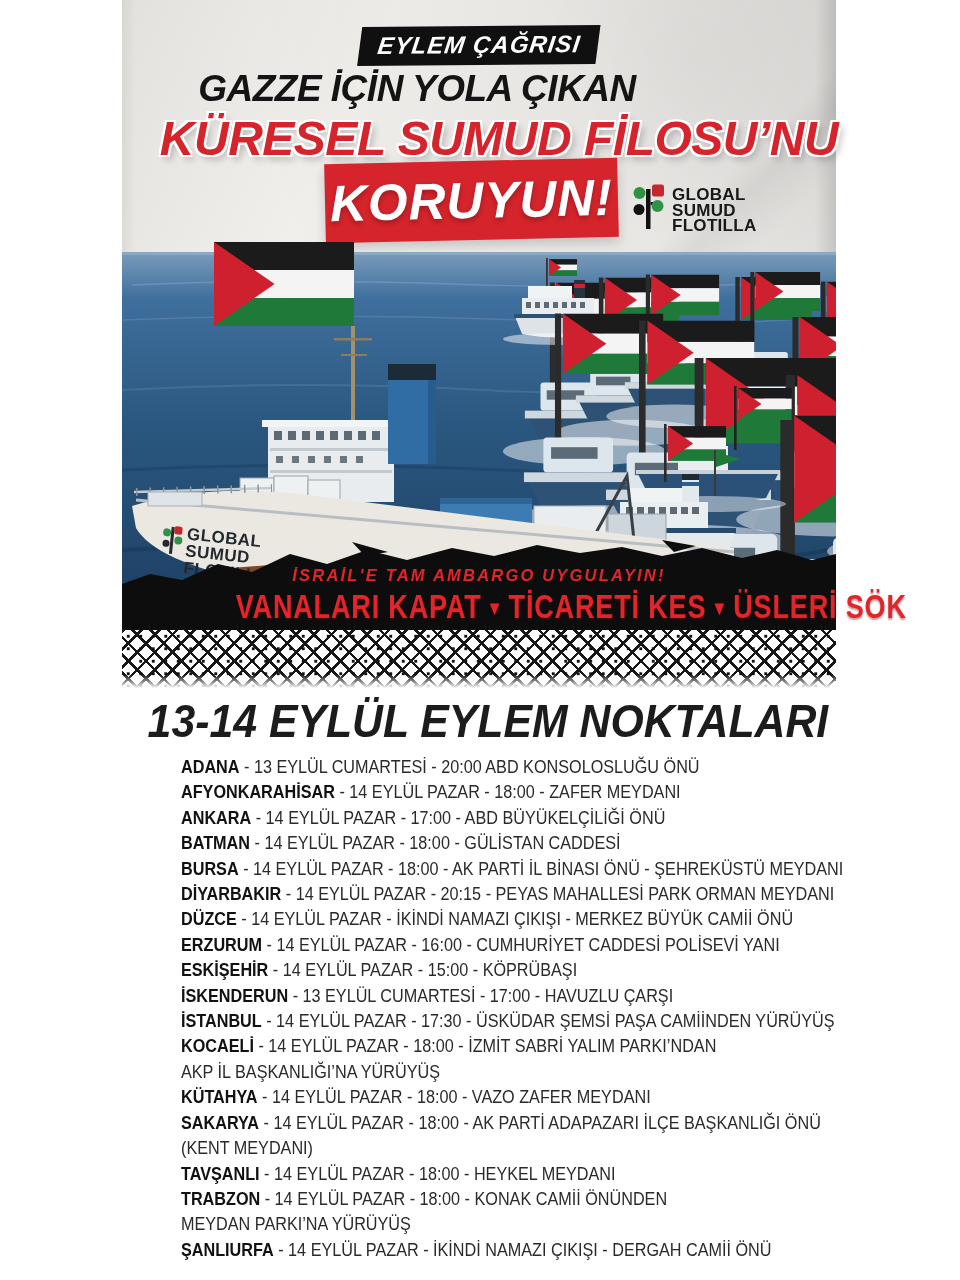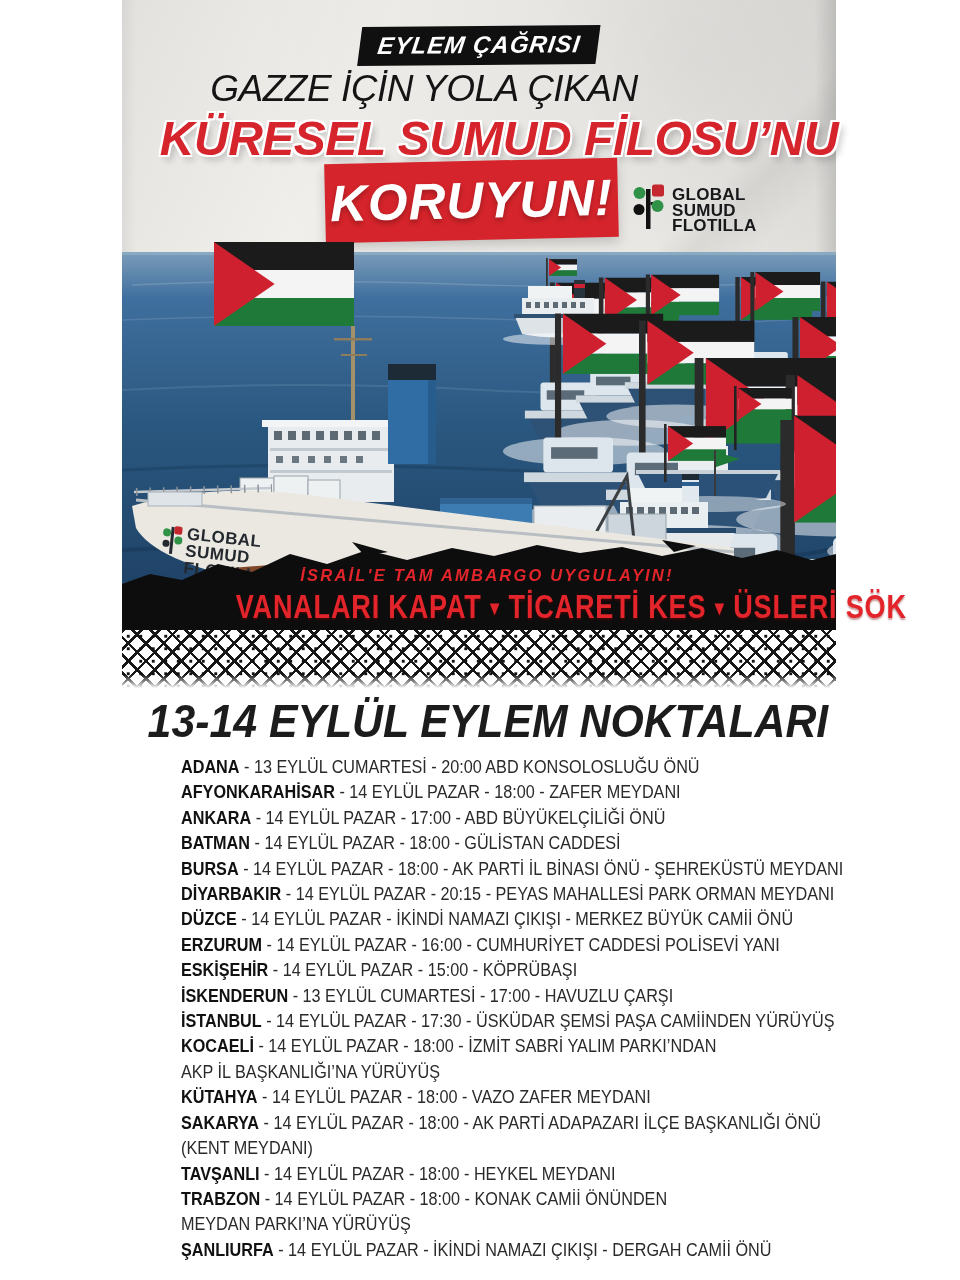--- a/index.html
+++ b/index.html
@@ -12,37 +12,37 @@
       linear-gradient(to right, rgba(0,0,0,0.05) 0%, transparent 2%),
       linear-gradient(to right, transparent 97%, rgba(0,0,0,0.12) 100%),
       linear-gradient(115deg, rgba(0,0,0,0.06) 0%, transparent 28%),
       linear-gradient(245deg, rgba(0,0,0,0.07) 0%, transparent 30%),
       linear-gradient(135deg, transparent 58%, rgba(0,0,0,0.05) 61%, transparent 66%),
       radial-gradient(ellipse at 80% 10%, rgba(0,0,0,0.06), transparent 55%);}
   .badge{position:absolute;top:26px;left:50%;transform:translateX(-50%) skewX(-8deg) rotate(-0.5deg);
     background:#101010;color:#fff;font-weight:700;font-style:italic;font-size:24px;
     letter-spacing:1px;padding:5px 18px 6px 18px;white-space:nowrap;}
   .hl1{position:absolute;top:68px;left:0;width:590px;text-align:center;
-    font-weight:400;font-style:italic;font-size:37px;color:#141414;letter-spacing:-0.5px;white-space:nowrap;padding-left:7px;}
+    font-weight:700;font-style:italic;font-size:37px;color:#141414;letter-spacing:-0.5px;white-space:nowrap;}
   .hl2{position:absolute;top:111px;left:0;width:714px;text-align:center;
     font-weight:700;font-style:italic;font-size:48px;color:#d5242b;letter-spacing:-0.5px;white-space:nowrap;
     text-shadow:2px 0 #fff,-2px 0 #fff,0 2px #fff,0 -2px #fff,2px 2px #fff,-2px -2px #fff,
       2px -2px #fff,-2px 2px #fff,4px 5px 7px rgba(0,0,0,0.22);margin-left:20px;}
   .koruyun-box{position:absolute;left:203px;top:161px;width:293px;height:79px;background:#d5242b;
     transform:rotate(-1.3deg);box-shadow:0 5px 12px rgba(0,0,0,0.18);
     display:flex;align-items:center;justify-content:center;}
   .koruyun-box span{color:#fff;font-weight:700;font-style:italic;font-size:51px;letter-spacing:1px;
     text-shadow:0 3px 5px rgba(0,0,0,0.25);white-space:nowrap;}
   .gsf-logo{position:absolute;left:509px;top:181px;display:flex;align-items:flex-start;gap:5px;}
   .gsf-text{font-weight:700;font-size:17px;line-height:15.5px;color:#16181a;letter-spacing:0.3px;
     margin-top:6px;}
   .scene{position:absolute;left:0;top:240px;}
   .banner{position:absolute;left:0;top:540px;width:714px;height:118px;}
   .banner svg{position:absolute;left:0;top:0;}
-  .banner-line1{position:absolute;top:26px;left:8px;width:714px;text-align:center;
+  .banner-line1{position:absolute;top:26px;left:0;width:714px;text-align:center;
     color:#e3252b;font-weight:700;font-style:italic;font-size:16.5px;letter-spacing:2.2px;white-space:nowrap;}
   .banner-line2{position:absolute;top:48px;left:0;width:714px;text-align:center;white-space:nowrap;padding-left:40px;}
   .banner-line2 .inner{display:inline-block;transform:scaleX(0.82);transform-origin:center;
     color:#e3252b;font-weight:700;font-size:33px;letter-spacing:1px;line-height:38px;
     text-shadow:0 2px 2px rgba(120,0,0,0.4);}
   .banner-line2 .sep{font-size:20px;position:relative;top:-3px;padding:0 6px;}
   .keffiyeh{position:absolute;left:0;top:630px;width:714px;height:62px;background-color:#ffffff;
     background-image:
       linear-gradient(to bottom, rgba(255,255,255,0) 0%, rgba(255,255,255,0) 72%, #ffffff 94%),
       radial-gradient(circle, #111 0 1.5px, transparent 1.9px),

